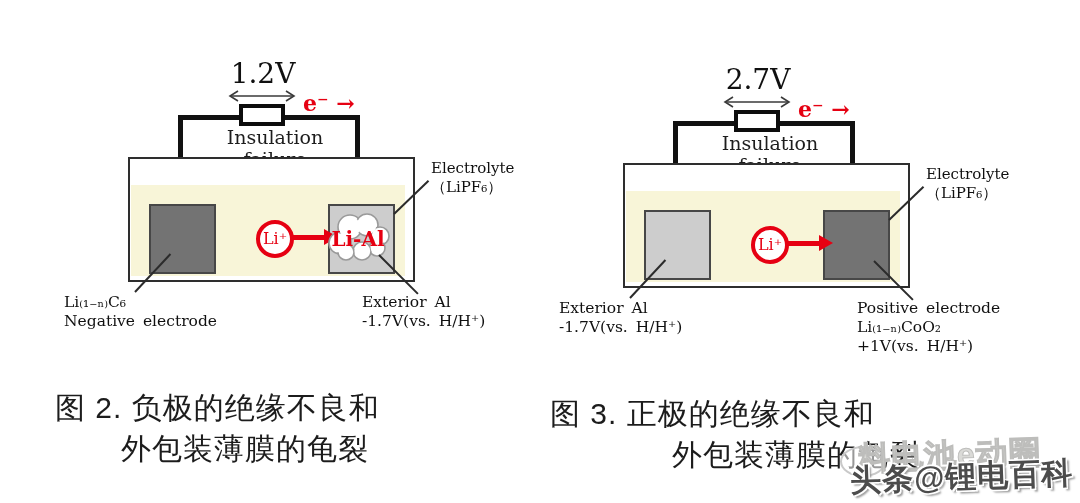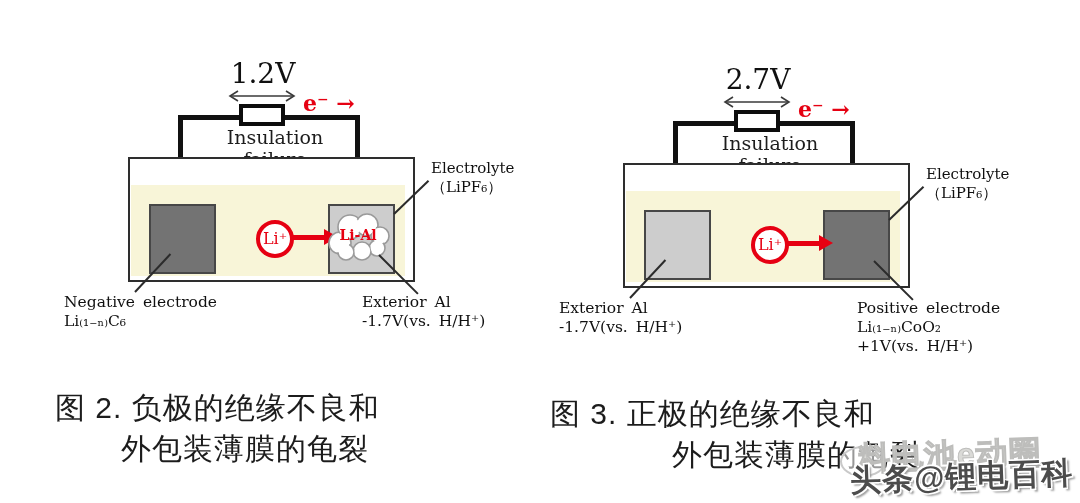--- a/index.html
+++ b/index.html
@@ -45,21 +45,21 @@
        border-radius:50%;background:#fff;color:#e60012;font-weight:normal;font-size:16px;
        text-align:center;line-height:30px;}
   .ion-shaft{position:absolute;left:292px;top:235px;width:34px;height:5px;background:#e60012;}
   .ion-head{position:absolute;left:324px;top:229px;width:0;height:0;
             border-left:14px solid #e60012;border-top:8px solid transparent;
             border-bottom:8px solid transparent;}
 
   
   .cloud{position:absolute;left:324px;top:211px;width:68px;height:52px;}
   .cloud-label{position:absolute;left:329px;top:227px;width:58px;text-align:center;
-               font-size:14px;font-weight:bold;color:#e60012;}
+               font-size:20px;font-weight:bold;color:#e60012;}
 
   
   .pointer{position:absolute;height:2px;background:#2b2b2b;transform-origin:left center;}
   .p-elect{left:394px;top:213px;width:48px;transform:rotate(-44deg);}
   .p-left{left:135px;top:291px;width:52px;transform:rotate(-47deg);}
   .p-right{left:379px;top:254px;width:55px;transform:rotate(45deg);}
 
   
   .elect-label{position:absolute;left:431px;top:159px;font-size:15px;color:#101010;
                line-height:19px;white-space:nowrap;}
@@ -149,22 +149,22 @@
     <div class="pointer p-elect"></div>
     <div class="pointer p-left"></div>
     <div class="pointer p-right"></div>
 
     <div class="elect-label">
       <span style="display:block">Electrolyte</span>
       <span style="display:block">（LiPF₆）</span>
     </div>
 
     <div class="side-label sl-left">
+      <span>Li₍₁₋ₙ₎C₆</span>
       <span>Negative electrode</span>
-      <span>Li₍₁₋ₙ₎C₆</span>
     </div>
 
     <div class="side-label sl-right">
       <span>Exterior Al</span>
       <span>-1.7V(vs. H/H⁺)</span>
       <span></span>
     </div>
 
     <div class="caption cap1">图 2. 负极的绝缘不良和</div>
     <div class="caption cap2">外包装薄膜的龟裂</div>

